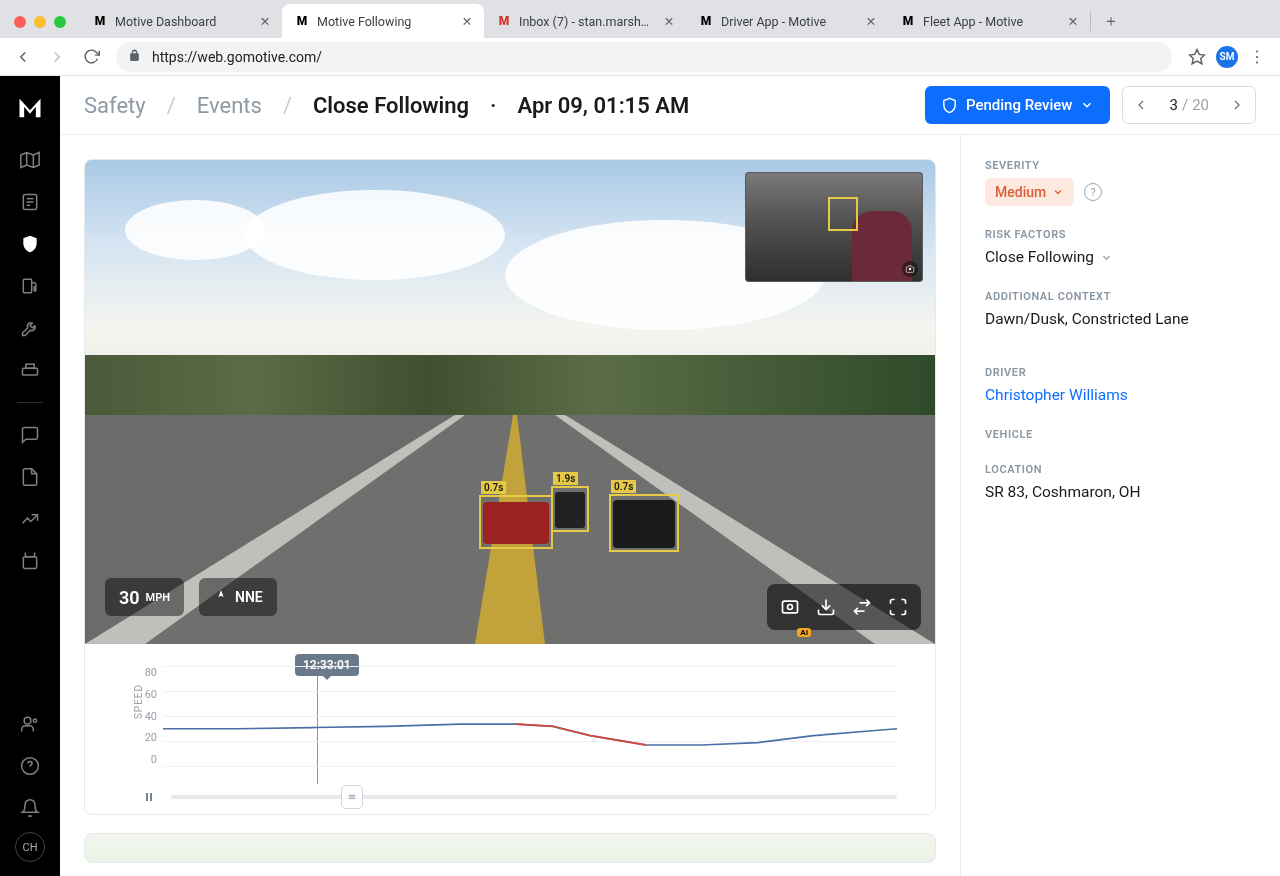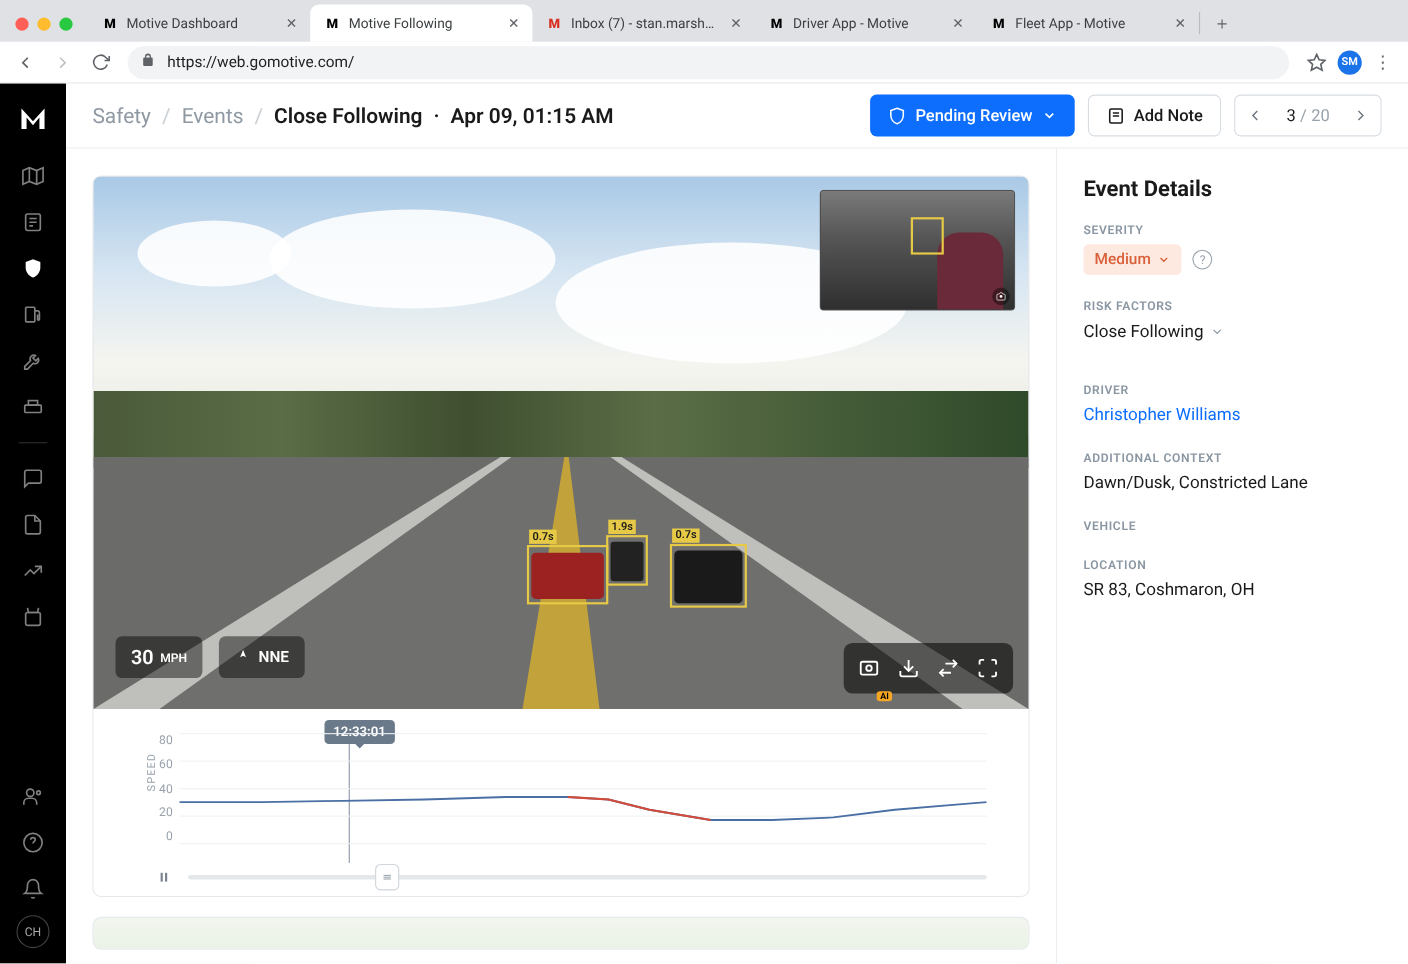--- a/index.html
+++ b/index.html
@@ -30,21 +30,21 @@
   .sidebar{width:60px;background:#000;display:flex;flex-direction:column;align-items:center;padding-top:18px; gap:6px;}
   .logo{width:28px;height:28px;margin-bottom:14px;}
   .nav-ic{width:36px;height:36px;display:flex;align-items:center;justify-content:center;color:#808080;border-radius:8px;}
   .nav-ic.active{color:#fff;}
   .nav-divider{width:26px;height:1px;background:#2d2d2d;margin:8px 0;}
   .sidebar .spacer{flex:1;}
   .avatar-side{width:30px;height:30px;border:1px solid #444;border-radius:50%;color:#aaa;display:flex;align-items:center;justify-content:center;font-size:11px;margin-bottom:14px;}
   .content{flex:1;background:#fff;display:flex;flex-direction:column;overflow:hidden;}
   
   .page-header{height:59px;border-bottom:1px solid #eceef0;display:flex;align-items:center;padding:0 24px;gap:10px;}
-  .crumbs{display:flex;align-items:center;gap:10px;font-size:19px;}
+  .crumbs{display:flex;align-items:center;gap:21px;font-size:22px;}
   .crumb{color:#8f99a3;}
   .crumb-sep{color:#c9ced3;}
   .crumb.current{color:#1a1a1a;font-weight:600;}
   .crumb.time{color:#1a1a1a;font-weight:600;}
   .hdr-actions{margin-left:auto;display:flex;align-items:center;gap:12px;}
   .btn{height:38px;border-radius:6px;display:flex;align-items:center;gap:8px;padding:0 16px;font-size:15px;font-weight:500;cursor:pointer;}
   .btn.primary{background:#0d6efd;color:#fff;}
   .btn.outline{background:#fff;border:1px solid #d8dde2;color:#1a1a1a;}
   .pager{display:flex;align-items:center;border:1px solid #d8dde2;border-radius:6px;height:38px;}
   .pager .arrow{width:36px;display:flex;align-items:center;justify-content:center;color:#6b7680;height:100%;}
@@ -279,28 +279,20 @@
       <div class="hdr-actions">
         <div class="btn primary">
           <svg width="17" height="17" viewBox="0 0 24 24" fill="none" stroke="currentColor" stroke-width="2">
               <path d="M12 2 L20 5 V11 C20 16 16.5 20.5 12 22 C7.5 20.5 4 16 4 11 V5 Z"></path>
             </svg>
           <span>Pending Review</span>
           <svg width="14" height="14" viewBox="0 0 24 24" fill="none" stroke="currentColor" stroke-width="2.5">
               <polyline points="6 9 12 15 18 9"></polyline>
             </svg>
         </div>
-        <div class="btn outline">
-          <svg width="17" height="17" viewBox="0 0 24 24" fill="none" stroke="currentColor" stroke-width="2">
-              <rect x="4" y="3" width="16" height="18" rx="2"></rect>
-              <line x1="8" y1="8" x2="16" y2="8"></line>
-              <line x1="8" y1="12" x2="16" y2="12"></line>
-            </svg>
-          <span>Add Note</span>
-        </div>
         <div class="pager">
           <div class="arrow">
               <svg width="16" height="16" viewBox="0 0 24 24" fill="none" stroke="currentColor" stroke-width="2">
                 <polyline points="15 18 9 12 15 6"></polyline>
               </svg>
             </div>
           <div class="pg">
             <span>3</span>
             <span class="of">/</span>
             <span class="of">20</span>
@@ -439,49 +431,48 @@
                     </svg>
                 </div>
               </div>
             </div>
           </div>
         </div>
         <div class="map-card"></div>
       </div>
 
       <div class="detail">
-        <h2>Event Details</h2>
         <div class="label">SEVERITY</div>
         <div class="sev-row">
           <div class="sev-chip">
             <span>Medium</span>
             <svg width="12" height="12" viewBox="0 0 24 24" fill="none" stroke="currentColor" stroke-width="2.5">
                 <polyline points="6 9 12 15 18 9"></polyline>
               </svg>
           </div>
           <div class="info-ic">?</div>
         </div>
         <div class="field">
           <div class="label">RISK FACTORS</div>
           <div class="val risk-row">
             <span>Close Following</span>
             <svg width="13" height="13" viewBox="0 0 24 24" fill="none" stroke="#8a96a2" stroke-width="2">
                 <polyline points="6 9 12 15 18 9"></polyline>
               </svg>
           </div>
         </div>
+        <div class="field">
+          <div class="label">ADDITIONAL CONTEXT</div>
+          <div class="val">Dawn/Dusk, Constricted Lane</div>
+        </div>
         <div class="field" style="margin-top:36px;">
           <div class="label">DRIVER</div>
           <div class="val link">Christopher Williams</div>
         </div>
         <div class="field">
-          <div class="label">ADDITIONAL CONTEXT</div>
-          <div class="val">Dawn/Dusk, Constricted Lane</div>
-        </div>
-        <div class="field">
           <div class="label">VEHICLE</div>
         </div>
         <div class="field">
           <div class="label">LOCATION</div>
           <div class="val">SR 83, Coshmaron, OH</div>
         </div>
       </div>
     </div>
   </div>
 </div>

